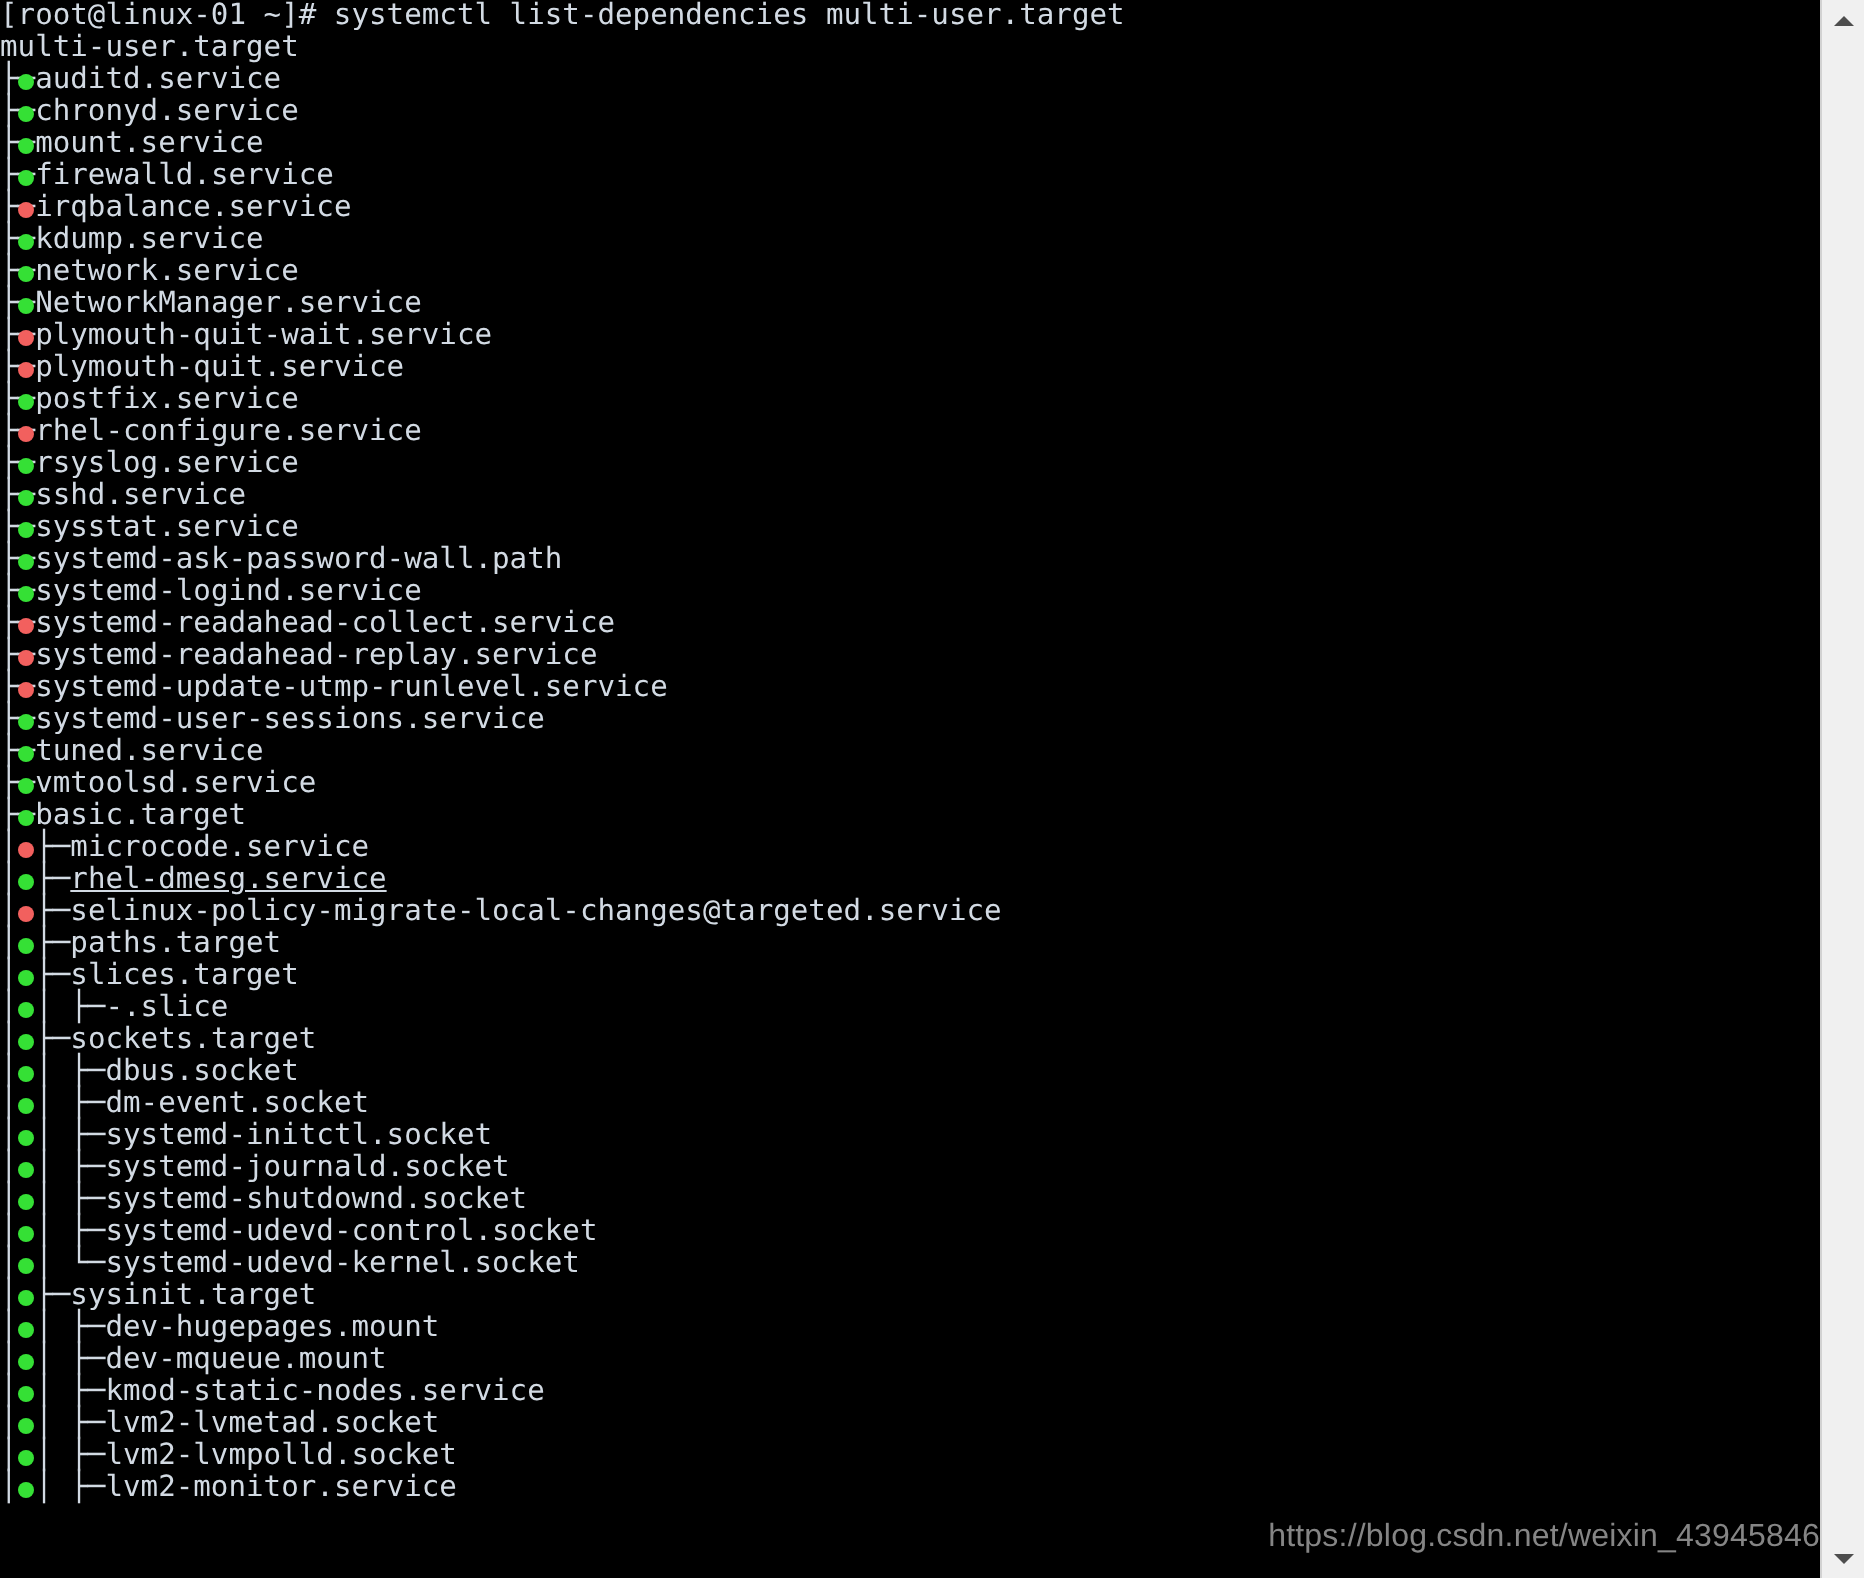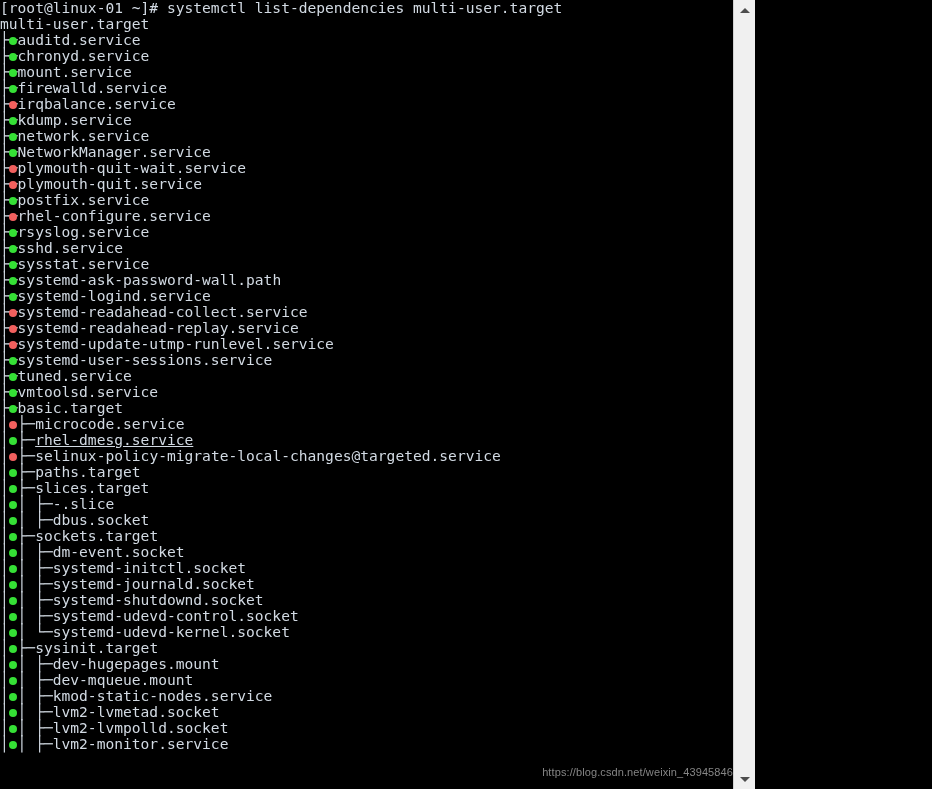--- a/index.html
+++ b/index.html
@@ -8,21 +8,21 @@
     background: #000000;
   }
   body {
     width: 932px;
     height: 789px;
     overflow: hidden;
     font-family: "DejaVu Sans Mono", "Liberation Mono", monospace;
   }
   #app {
     position: relative;
-    width: 755px;
+    width: 932px;
     height: 789px;
     background: #404040;
     overflow: hidden;
   }
   
   #terminal {
     position: absolute;
     left: 0;
     top: 0;
     width: 910px;
@@ -67,21 +67,21 @@
     white-space: pre;
   }
   .line.noindent .body { margin-left: 0; }
 
   
   #watermark {
     position: absolute;
     right: 22px;
     bottom: 11px;
     color: #8d8d8d;
-    font-size: 11px;
+    font-size: 16px;
     font-family: "Liberation Sans", sans-serif;
     white-space: nowrap;
     letter-spacing: 0.1px;
     opacity: 0.95;
     pointer-events: none;
   }
   
   #scrollbar {
     position: absolute;
     right: 0;
@@ -157,22 +157,22 @@
       <div class="line"><span class="bullet ok"></span><span class="txt">├─</span><span class="body" style="margin-left: 0px;">systemd-user-sessions.service</span></div>
       <div class="line"><span class="bullet ok"></span><span class="txt">├─</span><span class="body" style="margin-left: 0px;">tuned.service</span></div>
       <div class="line"><span class="bullet ok"></span><span class="txt">├─</span><span class="body" style="margin-left: 0px;">vmtoolsd.service</span></div>
       <div class="line"><span class="bullet ok"></span><span class="txt">├─</span><span class="body" style="margin-left: 0px;">basic.target</span></div>
       <div class="line"><span class="bullet fail"></span><span class="txt">│ ├─</span><span class="body" style="margin-left: 0px;">microcode.service</span></div>
       <div class="line"><span class="bullet ok"></span><span class="txt">│ ├─</span><span class="body" style="margin-left: 0px; text-decoration: underline;">rhel-dmesg.service</span></div>
       <div class="line"><span class="bullet fail"></span><span class="txt">│ ├─</span><span class="body" style="margin-left: 0px;">selinux-policy-migrate-local-changes@targeted.service</span></div>
       <div class="line"><span class="bullet ok"></span><span class="txt">│ ├─</span><span class="body" style="margin-left: 0px;">paths.target</span></div>
       <div class="line"><span class="bullet ok"></span><span class="txt">│ ├─</span><span class="body" style="margin-left: 0px;">slices.target</span></div>
       <div class="line"><span class="bullet ok"></span><span class="txt">│ │ ├─</span><span class="body" style="margin-left: 0px;">-.slice</span></div>
+      <div class="line"><span class="bullet ok"></span><span class="txt">│ ├─</span><span class="body" style="margin-left: 0px;">sockets.target</span></div>
       <div class="line"><span class="bullet ok"></span><span class="txt">│ │ ├─</span><span class="body" style="margin-left: 0px;">dbus.socket</span></div>
-      <div class="line"><span class="bullet ok"></span><span class="txt">│ ├─</span><span class="body" style="margin-left: 0px;">sockets.target</span></div>
       <div class="line"><span class="bullet ok"></span><span class="txt">│ │ ├─</span><span class="body" style="margin-left: 0px;">dm-event.socket</span></div>
       <div class="line"><span class="bullet ok"></span><span class="txt">│ │ ├─</span><span class="body" style="margin-left: 0px;">systemd-initctl.socket</span></div>
       <div class="line"><span class="bullet ok"></span><span class="txt">│ │ ├─</span><span class="body" style="margin-left: 0px;">systemd-journald.socket</span></div>
       <div class="line"><span class="bullet ok"></span><span class="txt">│ │ ├─</span><span class="body" style="margin-left: 0px;">systemd-shutdownd.socket</span></div>
       <div class="line"><span class="bullet ok"></span><span class="txt">│ │ ├─</span><span class="body" style="margin-left: 0px;">systemd-udevd-control.socket</span></div>
       <div class="line"><span class="bullet ok"></span><span class="txt">│ │ └─</span><span class="body" style="margin-left: 0px;">systemd-udevd-kernel.socket</span></div>
       <div class="line"><span class="bullet ok"></span><span class="txt">│ ├─</span><span class="body" style="margin-left: 0px;">sysinit.target</span></div>
       <div class="line"><span class="bullet ok"></span><span class="txt">│ │ ├─</span><span class="body" style="margin-left: 0px;">dev-hugepages.mount</span></div>
       <div class="line"><span class="bullet ok"></span><span class="txt">│ │ ├─</span><span class="body" style="margin-left: 0px;">dev-mqueue.mount</span></div>
       <div class="line"><span class="bullet ok"></span><span class="txt">│ │ ├─</span><span class="body" style="margin-left: 0px;">kmod-static-nodes.service</span></div>

